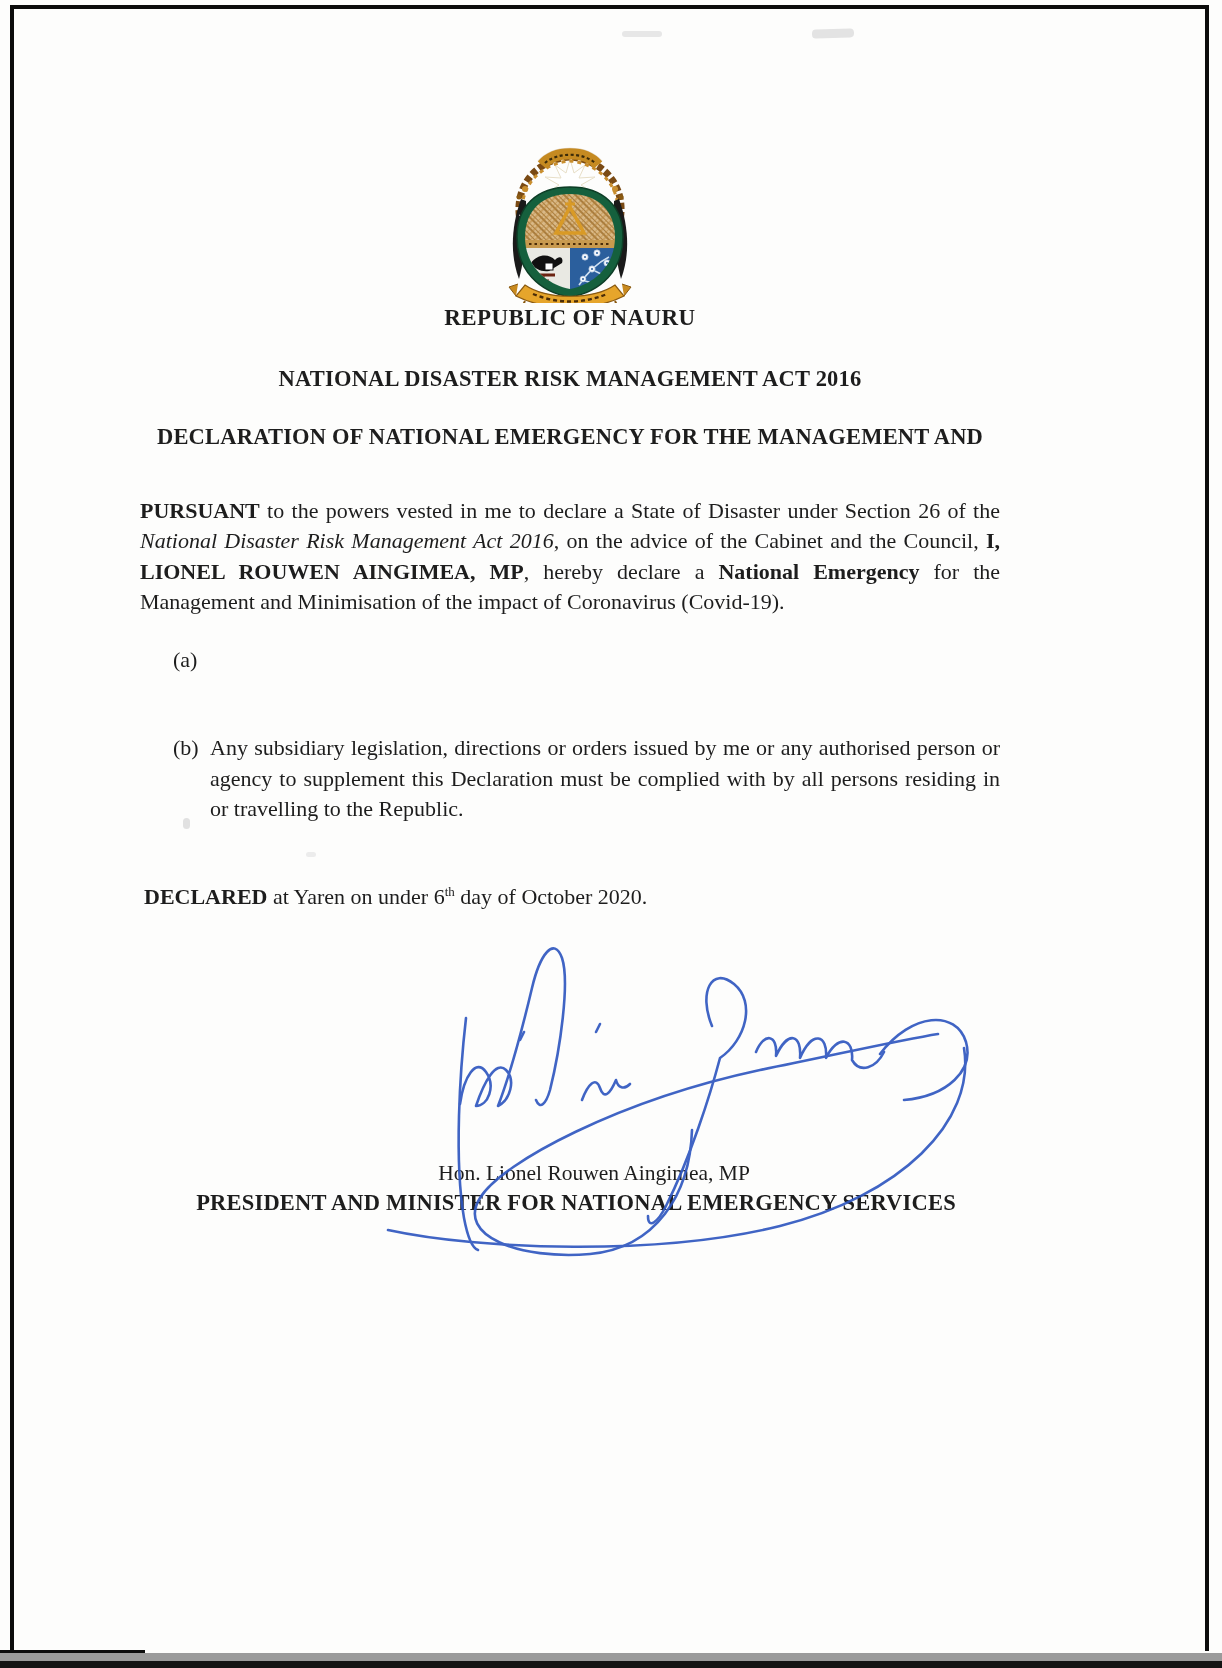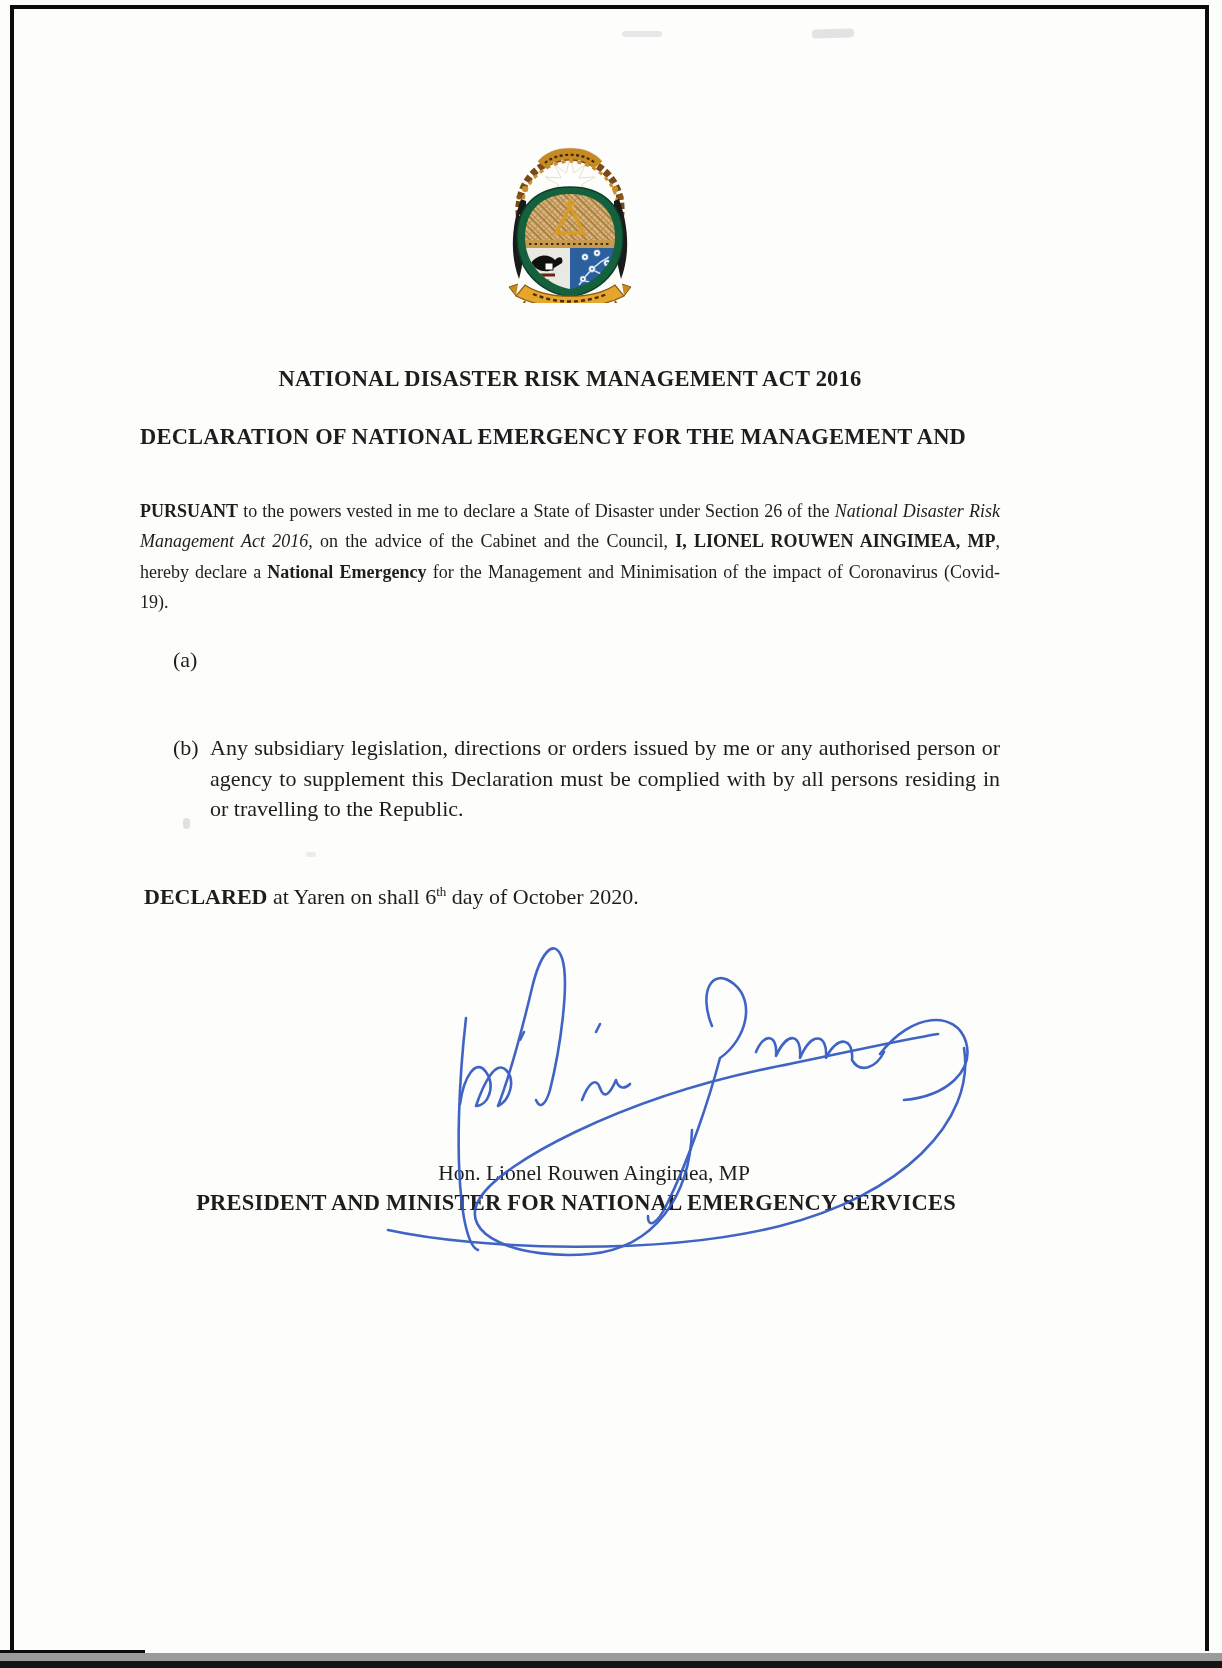--- a/index.html
+++ b/index.html
@@ -19,26 +19,26 @@
 
   .h-republic {
     position:absolute; top:305px; left:0; width:100%; text-align:center;
     font-size:23px; font-weight:bold; letter-spacing:.4px; margin:0;
   }
   .h-act {
     position:absolute; top:366px; left:0; width:100%; text-align:center;
     font-size:22.5px; font-weight:bold; letter-spacing:.2px; margin:0;
   }
   .h-decl {
-    position:absolute; top:421px; left:0; width:100%; text-align:left;
+    position:absolute; top:421px; left:0; width:100%; text-align:center;
     font-size:22.5px; font-weight:bold; line-height:31px; letter-spacing:.2px; margin:0;
   }
   .p-pursuant {
     position:absolute; top:496px; left:0; width:860px;
-    font-size:18px; line-height:30.4px; text-align:justify; margin:0;
+    font-size:22px; line-height:30.4px; text-align:justify; margin:0;
   }
   .clause {
     position:absolute; left:0; width:860px; box-sizing:border-box; padding-left:70px;
     font-size:22px; line-height:30.6px; text-align:justify;
   }
   .clause-a { top:645px; }
   .clause-b { top:733px; }
   .clause .lab { position:absolute; left:33px; top:0; }
   .p-declared {
     position:absolute; top:884px; left:4px; width:856px;
@@ -155,39 +155,40 @@
 
         <g>
           <path d="M30,140 C52,155 98,155 120,140 L129,151 C100,166 50,166 21,151 Z" fill="#e6a52b" stroke="#8a5a12" stroke-width="1.2"></path>
           <path d="M21,151 l-7,-9 9,-3 M129,151 l7,-9 -9,-3" fill="#c98a1e" stroke="#8a5a12" stroke-width="1"></path>
           <path d="M38,149 C62,159 88,159 112,149" fill="none" stroke="#4a2c08" stroke-width="2.4" stroke-dasharray="4 3"></path>
           <path d="M30,156 l-3,6 M120,156 l3,6" stroke="#8a5a12" stroke-width="2"></path>
         </g>
       </svg>
     </div>
 
+    <h1 class="h-republic">REPUBLIC OF NAURU</h1>
 
     <h2 class="h-act">NATIONAL DISASTER RISK MANAGEMENT ACT 2016</h2>
 
     <h3 class="h-decl">
       <span>DECLARATION OF NATIONAL EMERGENCY FOR THE MANAGEMENT AND</span><br>
     </h3>
 
     <p class="p-pursuant"><span class="b">PURSUANT</span><span> to the powers vested in me to declare a State of Disaster under Section 26 of the </span><span class="i">National Disaster Risk Management Act 2016</span><span>, on the advice of the Cabinet and the Council, </span><span class="b">I, LIONEL ROUWEN AINGIMEA, MP</span><span>, hereby declare a </span><span class="b">National Emergency</span><span> for the Management and Minimisation of the impact of Coronavirus (Covid-19).</span></p>
 
     <div class="clause clause-a">
       <span class="lab">(a)</span>
     </div>
 
     <div class="clause clause-b">
       <span class="lab">(b)</span>
       <span>Any subsidiary legislation, directions or orders issued by me or any authorised person or agency to supplement this Declaration must be complied with by all persons residing in or travelling to the Republic.</span>
     </div>
 
-    <p class="p-declared"><span class="b">DECLARED</span><span> at Yaren on shall </span><span>6</span><sup>th</sup><span> day of October 2020.</span></p>
+    <p class="p-declared"><span class="b">DECLARED</span><span> at Yaren on under </span><span>6</span><sup>th</sup><span> day of October 2020.</span></p>
 
     <div class="sig-name">Hon. Lionel Rouwen Aingimea, MP</div>
     <div class="sig-title">PRESIDENT AND MINISTER FOR NATIONAL EMERGENCY SERVICES</div>
   </div>
 
   <svg class="signature-svg" viewBox="0 0 650 370">
     <g fill="none" stroke="#3058c0" stroke-width="2.6" stroke-linecap="round" stroke-linejoin="round" opacity=".92">
       <path d="M106,118 C100,170 94,260 104,318 C107,334 112,348 118,350"></path>
       <path d="M100,204 C104,176 116,158 126,172 C136,186 128,206 116,206 C124,182 136,160 146,170 C156,180 150,200 138,206 C148,180 162,130 172,88 C180,54 194,36 202,58 C210,82 200,150 190,190 C186,204 180,210 176,200"></path>
       <path d="M160,140 L164,132"></path>

